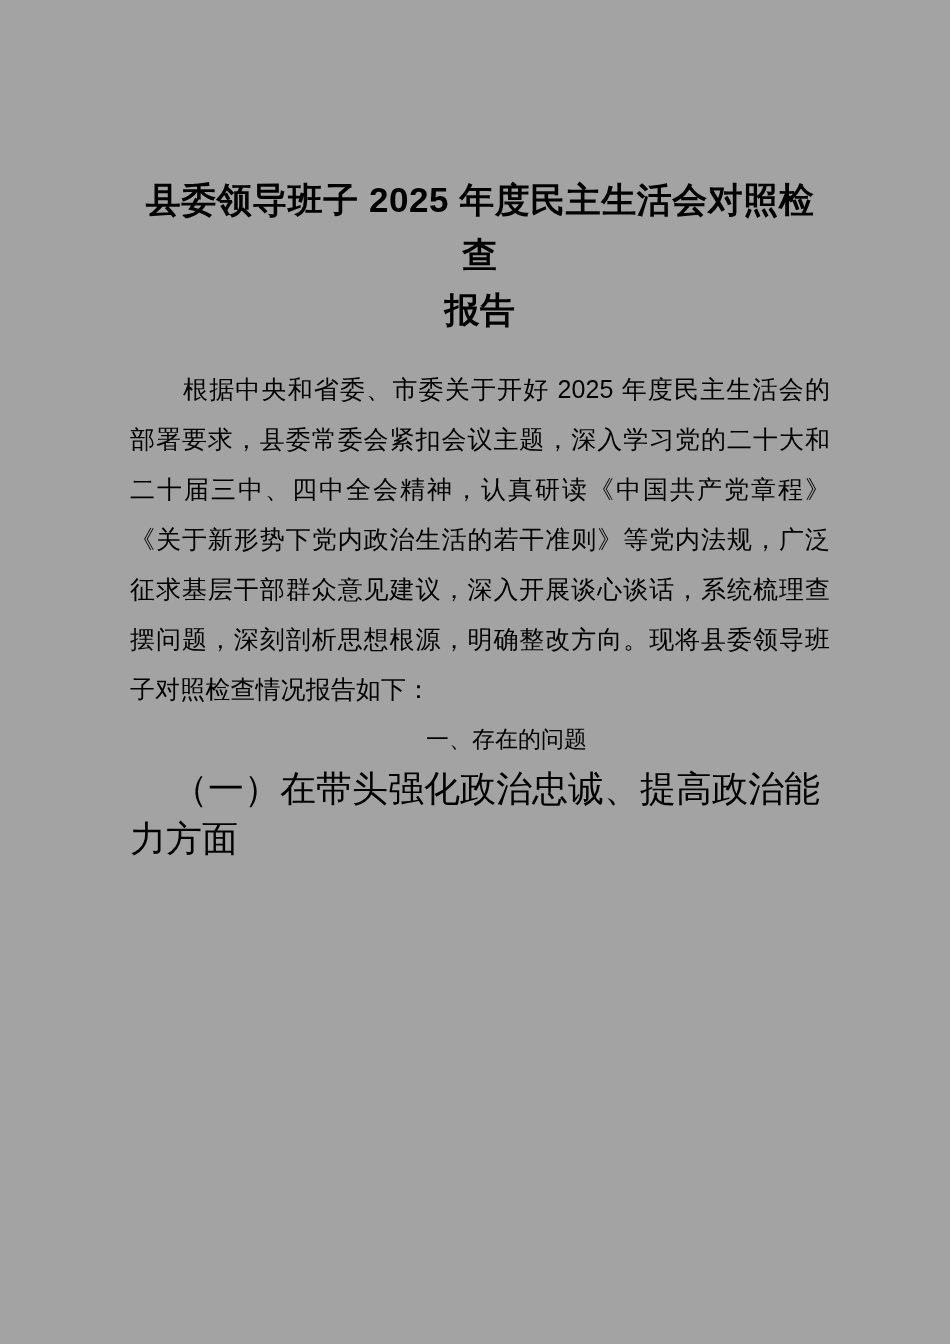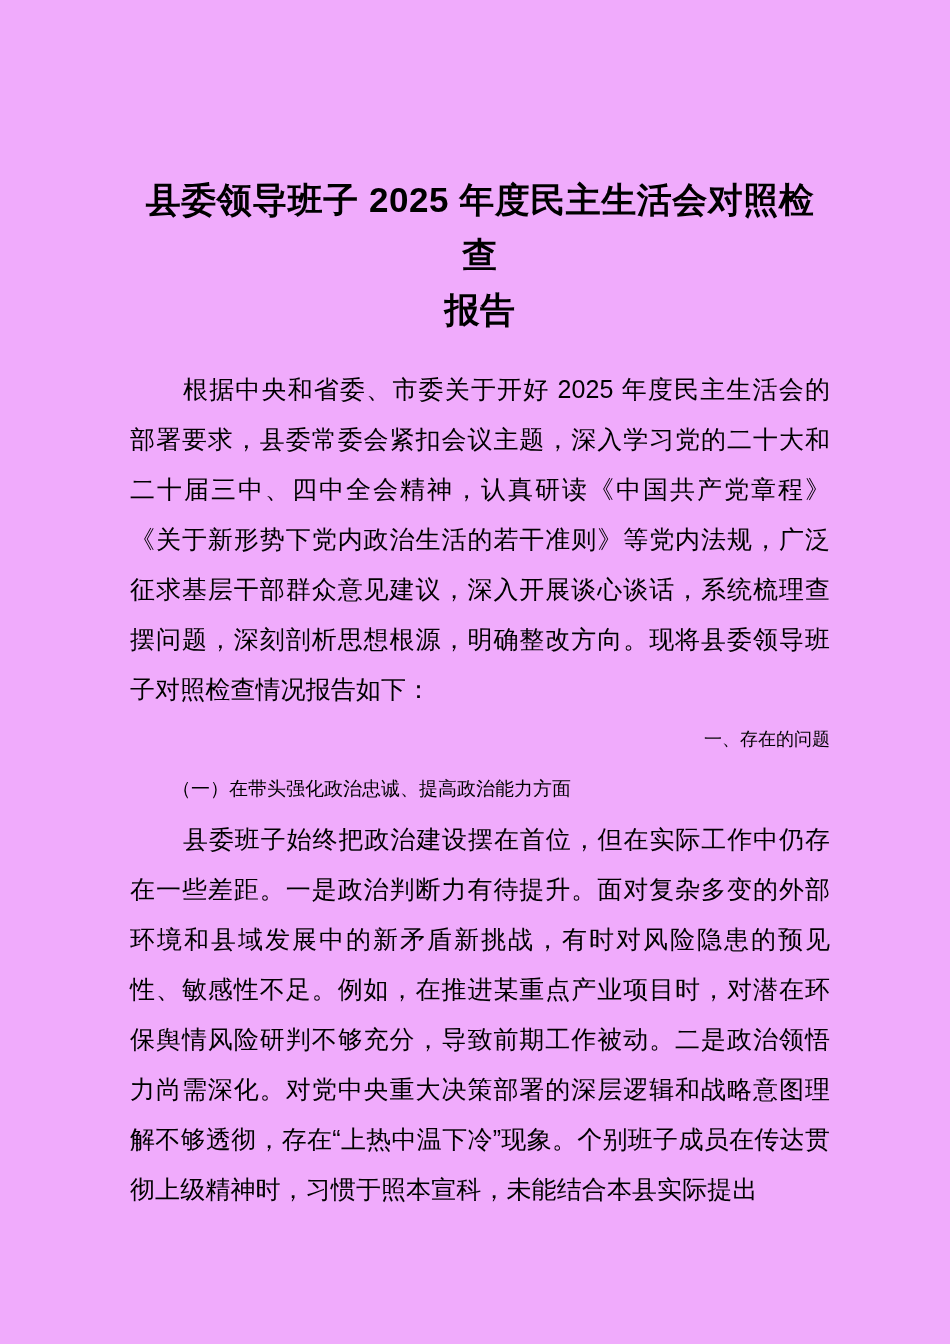--- a/index.html
+++ b/index.html
@@ -9,21 +9,21 @@
   }
   body {
     font-family: "Liberation Sans", "DejaVu Sans", sans-serif;
     color: #000000;
     -webkit-font-smoothing: antialiased;
   }
   .page {
     position: relative;
     width: 950px;
     height: 1344px;
-    background: #f0abfc;
+    background: #a3a3a3;
     box-sizing: border-box;
     overflow: hidden;
   }
   .content {
     position: absolute;
     left: 130px;
     top: 0;
     width: 700px;
   }
   .doc-title {
@@ -45,29 +45,29 @@
     text-justify: inter-ideograph;
     text-indent: 53px;
     margin: 0;
     word-break: break-all;
     letter-spacing: 0.1px;
   }
   .para-gap-lead {
     margin-top: 27px;
   }
   .heading-1 {
-    font-size: 18px;
+    font-size: 23px;
     line-height: 50px;
     text-indent: 53px;
     margin: 0;
-    text-align: right;
+    text-align: center;
     word-break: break-all;
   }
   .heading-2 {
-    font-size: 19px;
+    font-size: 36px;
     line-height: 50px;
     text-indent: 42px;
     margin: 0;
     text-align: left;
     word-break: break-all;
   }
 </style>
 </head>
 <body>
 
@@ -75,16 +75,15 @@
   <div class="content">
 
     <h1 class="doc-title"><span>县委领导班子 2025 年度民主生活会对照检查</span><br><span>报告</span></h1>
 
     <p class="body-para para-gap-lead">根据中央和省委、市委关于开好 2025 年度民主生活会的部署要求，县委常委会紧扣会议主题，深入学习党的二十大和二十届三中、四中全会精神，认真研读《中国共产党章程》《关于新形势下党内政治生活的若干准则》等党内法规，广泛征求基层干部群众意见建议，深入开展谈心谈话，系统梳理查摆问题，深刻剖析思想根源，明确整改方向。现将县委领导班子对照检查情况报告如下：</p>
 
     <p class="heading-1">一、存在的问题</p>
 
     <p class="heading-2">（一）在带头强化政治忠诚、提高政治能力方面</p>
 
-    <p class="body-para">县委班子始终把政治建设摆在首位，但在实际工作中仍存在一些差距。一是政治判断力有待提升。面对复杂多变的外部环境和县域发展中的新矛盾新挑战，有时对风险隐患的预见性、敏感性不足。例如，在推进某重点产业项目时，对潜在环保舆情风险研判不够充分，导致前期工作被动。二是政治领悟力尚需深化。对党中央重大决策部署的深层逻辑和战略意图理解不够透彻，存在“上热中温下冷”现象。个别班子成员在传达贯彻上级精神时，习惯于照本宣科，未能结合本县实际提出</p>
 
   </div>
 </div>
 
 </body></html>

